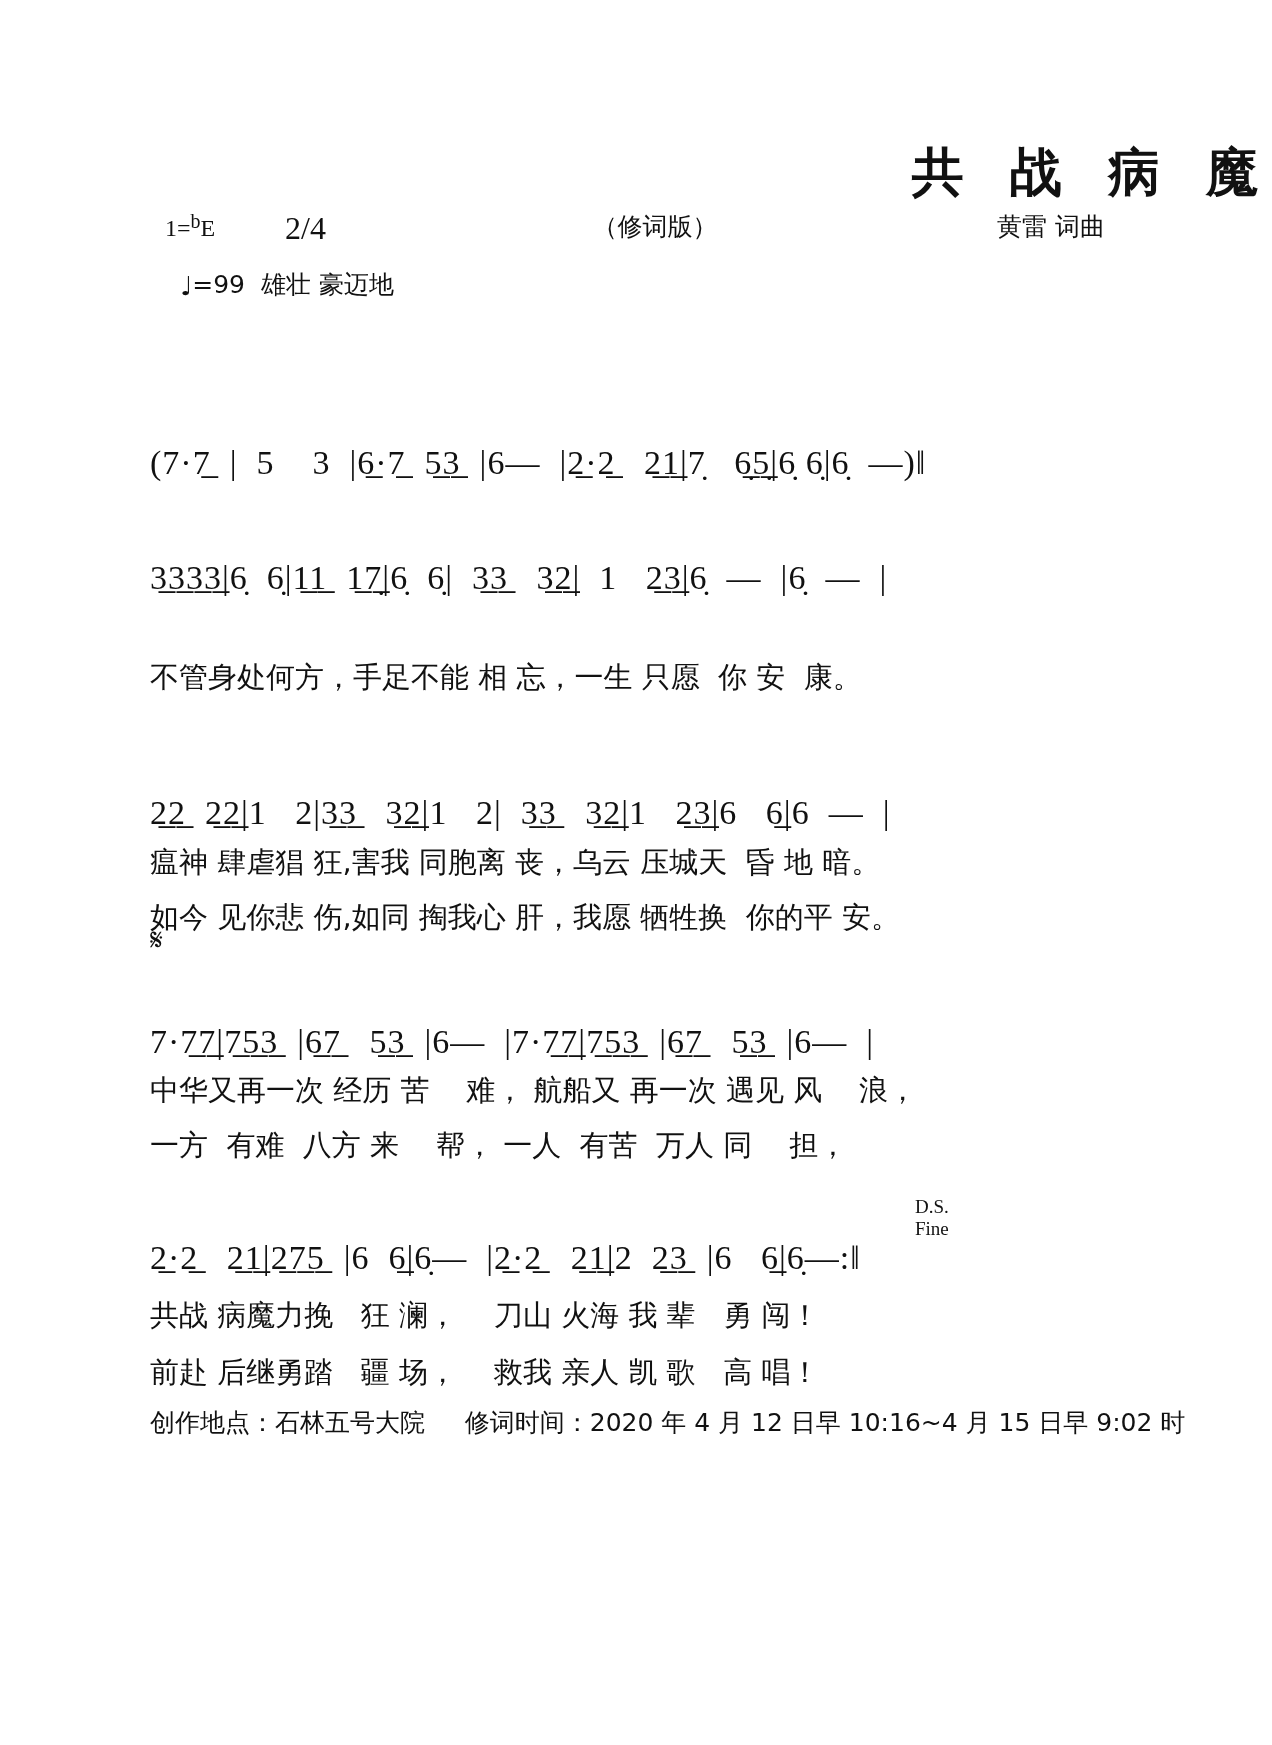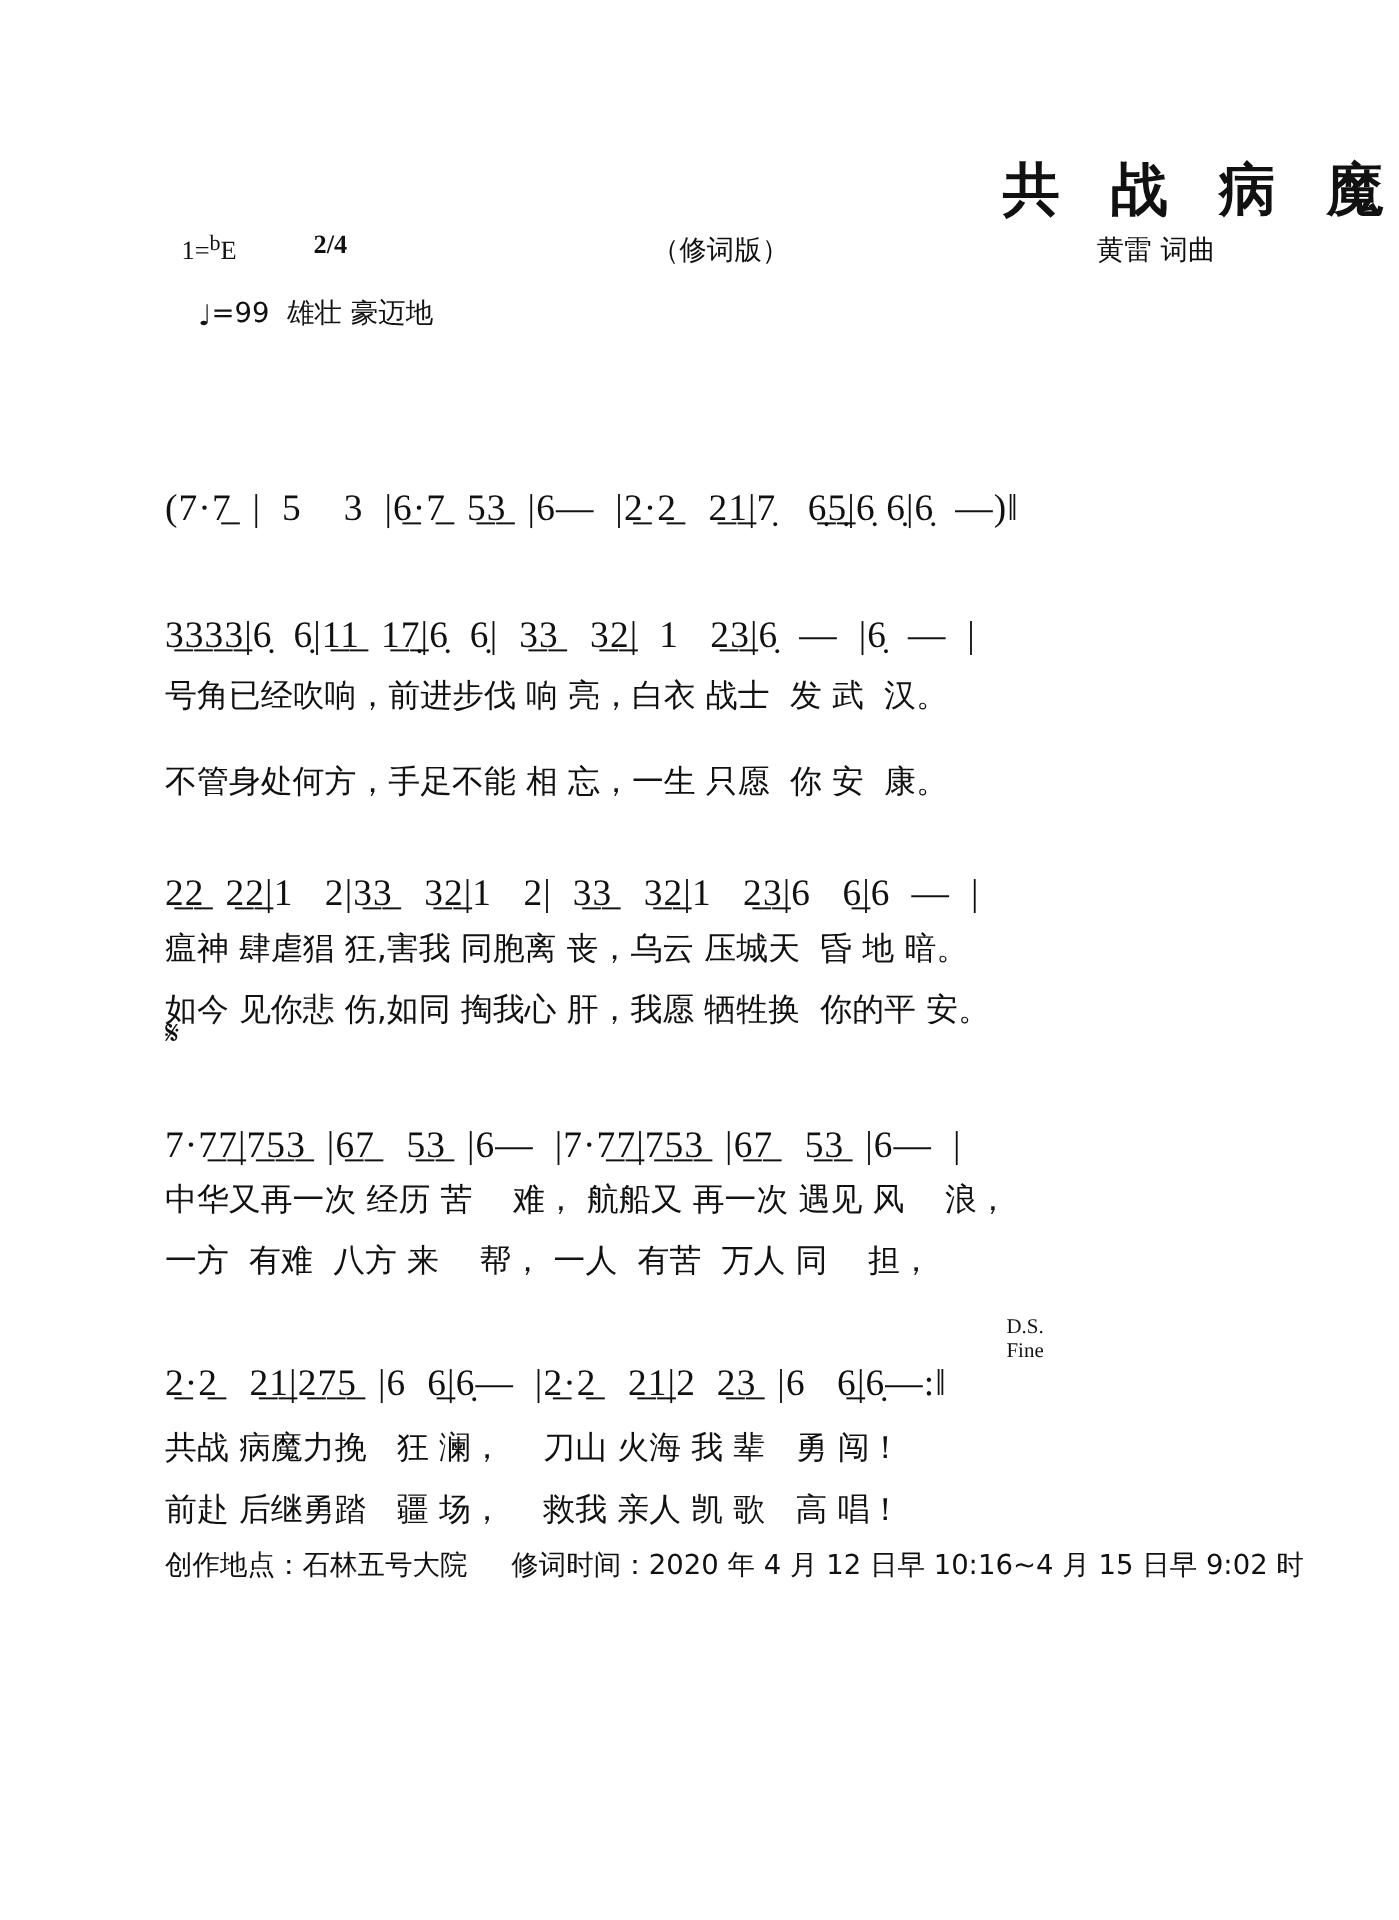--- a/index.html
+++ b/index.html
@@ -34,22 +34,21 @@
   }
   .key-sig{
     position:absolute;left:0;top:0;
     font-size:24px;
   }
   .key-sig .flat{
     font-size:20px;vertical-align:8px;
   }
   .time-sig{
     position:absolute;left:120px;top:0;
-    font-size:24px;
-    font-weight:bold;
+    font-size:32px;
   }
   .subtitle{
     position:absolute;left:340px;top:0;width:300px;
     text-align:center;
     font-size:25px;
     font-family:Liberation Sans, sans-serif;
   }
   .author{
     position:absolute;left:640px;top:0;width:300px;
     text-align:right;
@@ -136,24 +135,21 @@
     <div class="notes">
       <span class="inner">(7·7̲  |  5    3  |6̲·7̲  5̲3̲  |6—  |2̲·2̲   2̲1̲|7̣   6̲̣5̲̣|6̣ 6̣|6̣  —)‖</span>
     </div>
   </div>
 
   <div class="system" style="top:483px;">
     <div class="notes">
       <span class="inner">3̲3̲3̲3̲|6̣  6̣|1̲1̲  1̲7̣̲|6̣  6̣|  3̲3̲   3̲2̲|  1   2̲3̲|6̣  —  |6̣  —  |</span>
     </div>
   </div>
-  <div class="lyric" style="top:545px;">
-    <span class="inner">号角已经吹响，前进步伐 响 亮，白衣 战士  发 武  汉。</span>
-  </div>
-  <div class="lyric" style="top:623px;">
+  <div class="lyric" style="top:590px;">
     <span class="inner">不管身处何方，手足不能 相 忘，一生 只愿  你 安  康。</span>
   </div>
 
   <div class="system" style="top:718px;">
     <div class="notes">
       <span class="inner">2̲2̲  2̲2̲|1   2|3̲3̲   3̲2̲|1   2|  3̲3̲   3̲2̲|1   2̲3̲|6   6̲|6  —  |</span>
     </div>
   </div>
   <div class="lyric" style="top:775px;">
     <span class="inner">瘟神 肆虐猖 狂,害我 同胞离 丧，乌云 压城天  昏 地 暗。</span>

